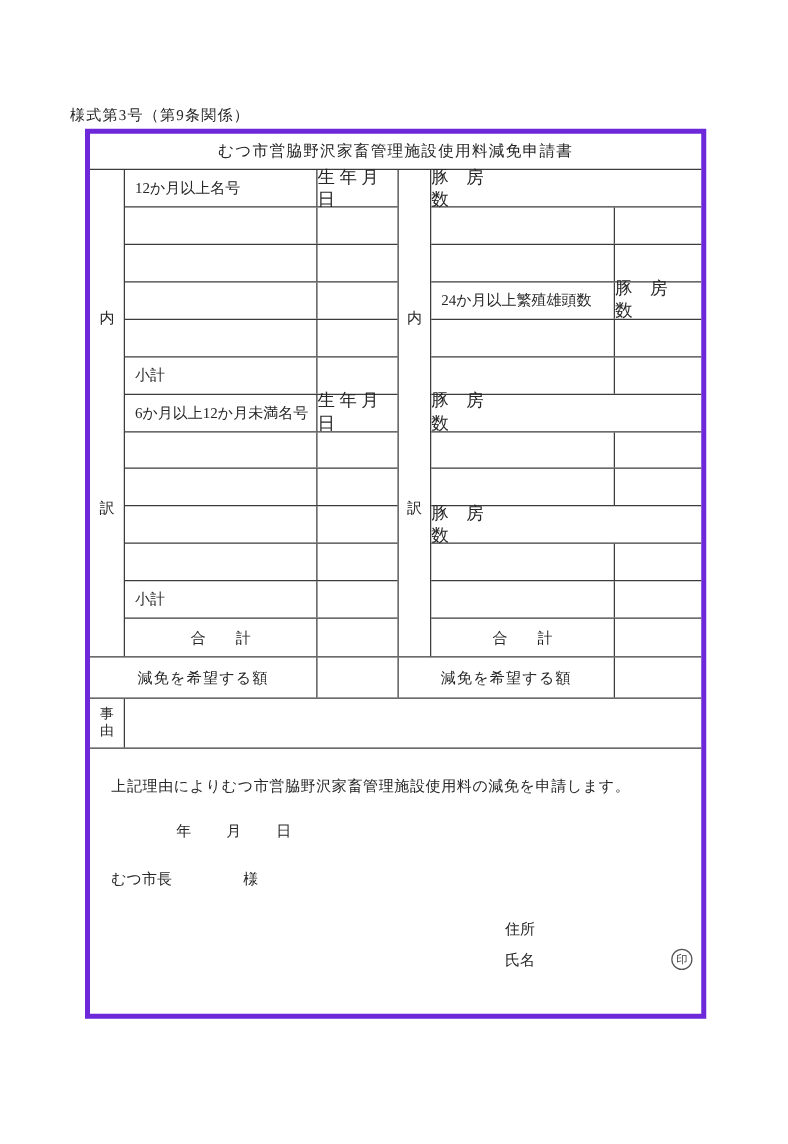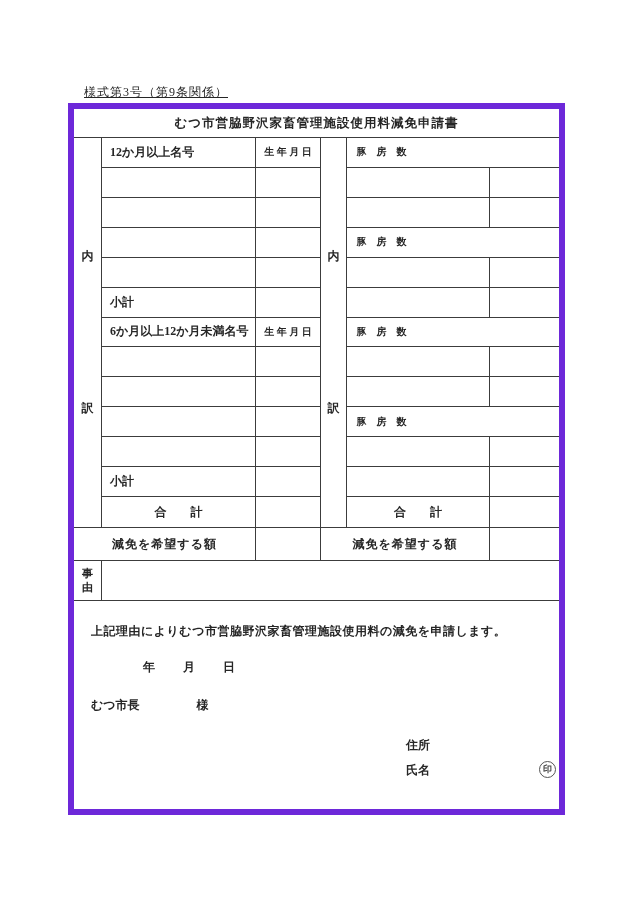--- a/index.html
+++ b/index.html
@@ -1,23 +1,23 @@
 <!DOCTYPE html>
 <html><head>
 <meta charset="utf-8">
 <style>
   * { margin:0; padding:0; box-sizing:border-box; }
   html,body { width:630px; height:915px; background:#ffffff;
     font-family:"Liberation Serif","DejaVu Serif",serif; color:#262626; }
   .page { position:relative; width:630px; height:915px; background:#fff; overflow:hidden; }
 
-  .form-number { position:absolute; left:84px; top:84px; font-size:12px; letter-spacing:1px;text-decoration:underline; }
+  .form-number { position:absolute; left:56px; top:84px; font-size:12px; letter-spacing:1px; }
 
   .form-table { position:absolute; left:68px; top:103px; width:497px; height:712px;
-    border:6px solid #6d28d9;font-weight:bold; }
+    border:4px solid #6d28d9; }
 
   .title-row { height:29px; border-bottom:1px solid #3c3c3c; display:flex;
     align-items:center; justify-content:center; font-size:12.5px; letter-spacing:1px; }
 
   .type-row { height:28px; border-bottom:1px solid #3c3c3c; display:flex; font-size:12px; }
   .type-row > div { display:flex; align-items:center; justify-content:center; }
   .type-label { width:62px; border-right:1px solid #3c3c3c; }
   .type-beef  { width:185px; border-right:1px solid #3c3c3c; }
   .type-inobuta { flex:1; }
 
@@ -27,21 +27,21 @@
   .side-right { flex:1; }
   .vlabel { display:flex; flex-direction:column; align-items:center; justify-content:center;
     gap:135px; font-size:12px; border-right:1px solid #3c3c3c; }
   .side-left .vlabel { width:28px; }
   .side-right .vlabel { width:26px; }
   .rows { flex:1; display:flex; flex-direction:column; }
   .trow { display:flex; height:30px; border-bottom:1px solid #3c3c3c; }
   .trow:last-child { border-bottom:none;justify-content:flex-end; }
   .cell { display:flex; align-items:center; }
   .desc { flex:1; border-right:1px solid #3c3c3c; padding-left:8px; font-size:12px; }
-  .val  { justify-content:center; font-size:10px; }
+  .val  { justify-content:center; font-size:14px; }
   .side-left .val { width:64px; }
   .side-right .val { width:69px; }
   .trow.total .desc { justify-content:center; padding-left:0; }
 
   .reduction-row { height:33px; display:flex; border-bottom:1px solid #3c3c3c; font-size:12px; }
   .red-group { display:flex; }
   .red-group.left { width:247px; border-right:1px solid #3c3c3c; }
   .red-group.right { flex:1; }
   .red-label { flex:1; border-right:1px solid #3c3c3c; display:flex;
     align-items:center; justify-content:center; letter-spacing:1px;text-align:center; }
@@ -148,20 +148,21 @@
             </div>
             <div class="trow">
               <div class="cell desc"></div>
               <div class="cell val"></div>
             </div>
             <div class="trow">
               <div class="cell desc"></div>
               <div class="cell val"></div>
             </div>
             <div class="trow">
+              <div class="cell desc">24か月以上繁殖雄頭数</div>
               <div class="cell val">豚　房　数</div>
             </div>
             <div class="trow">
               <div class="cell desc"></div>
               <div class="cell val"></div>
             </div>
             <div class="trow">
               <div class="cell desc"></div>
               <div class="cell val"></div>
             </div>

